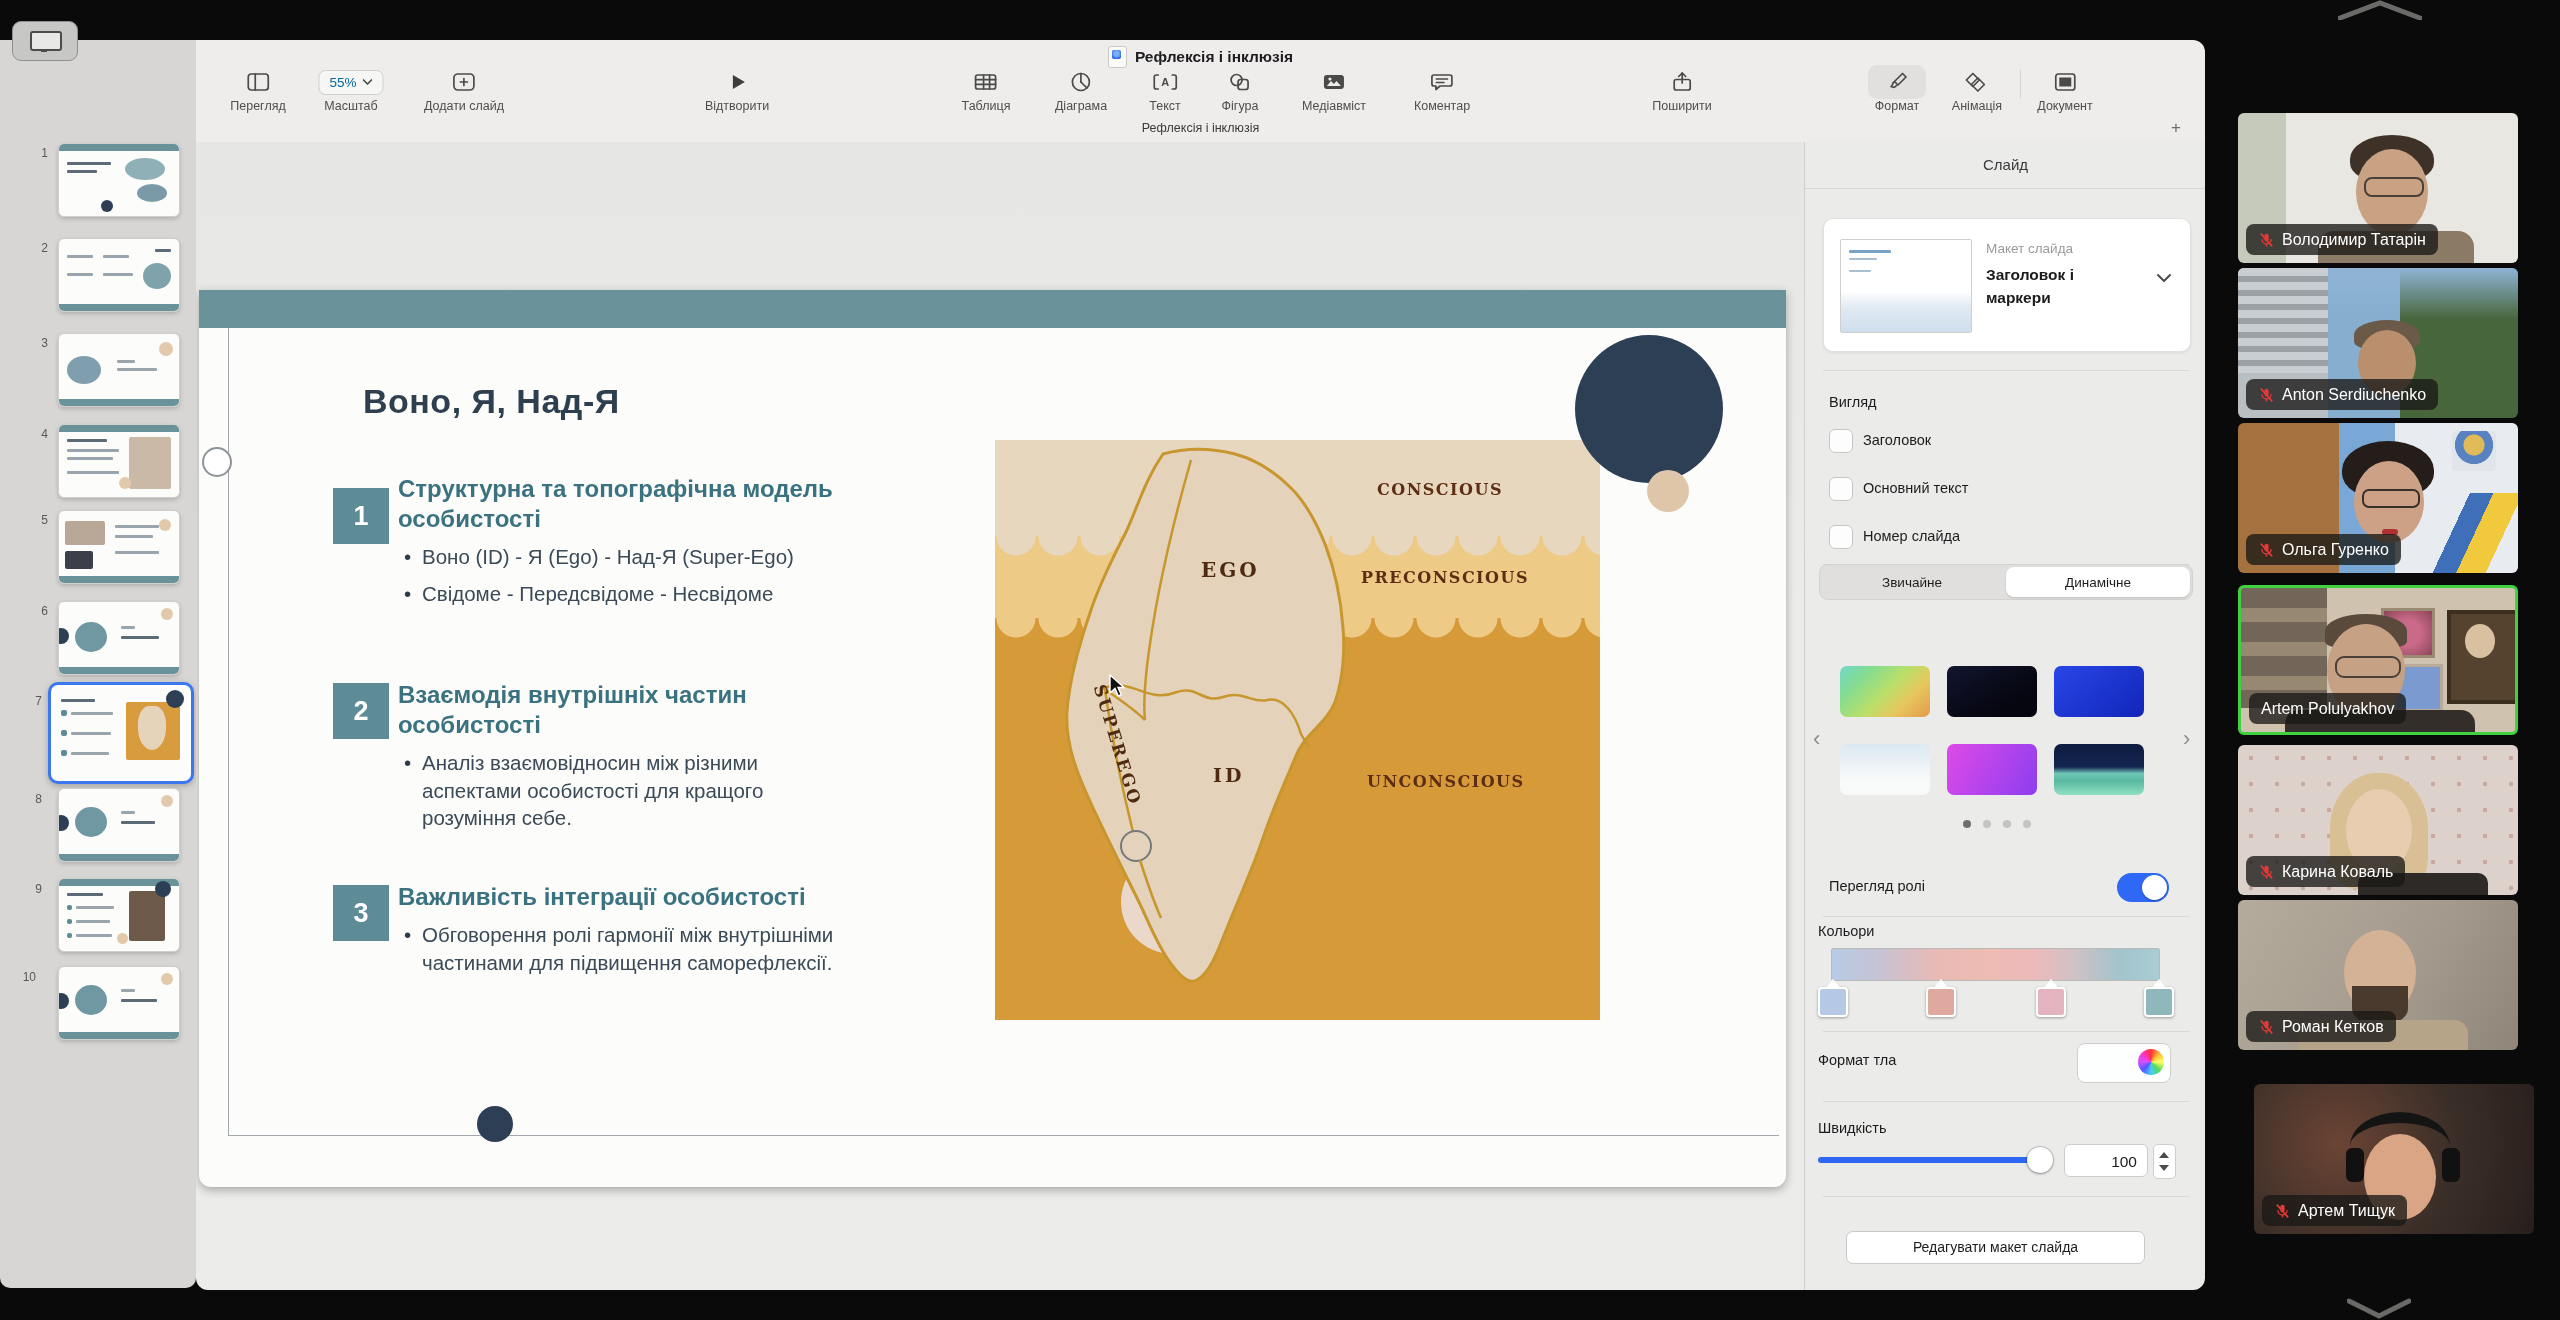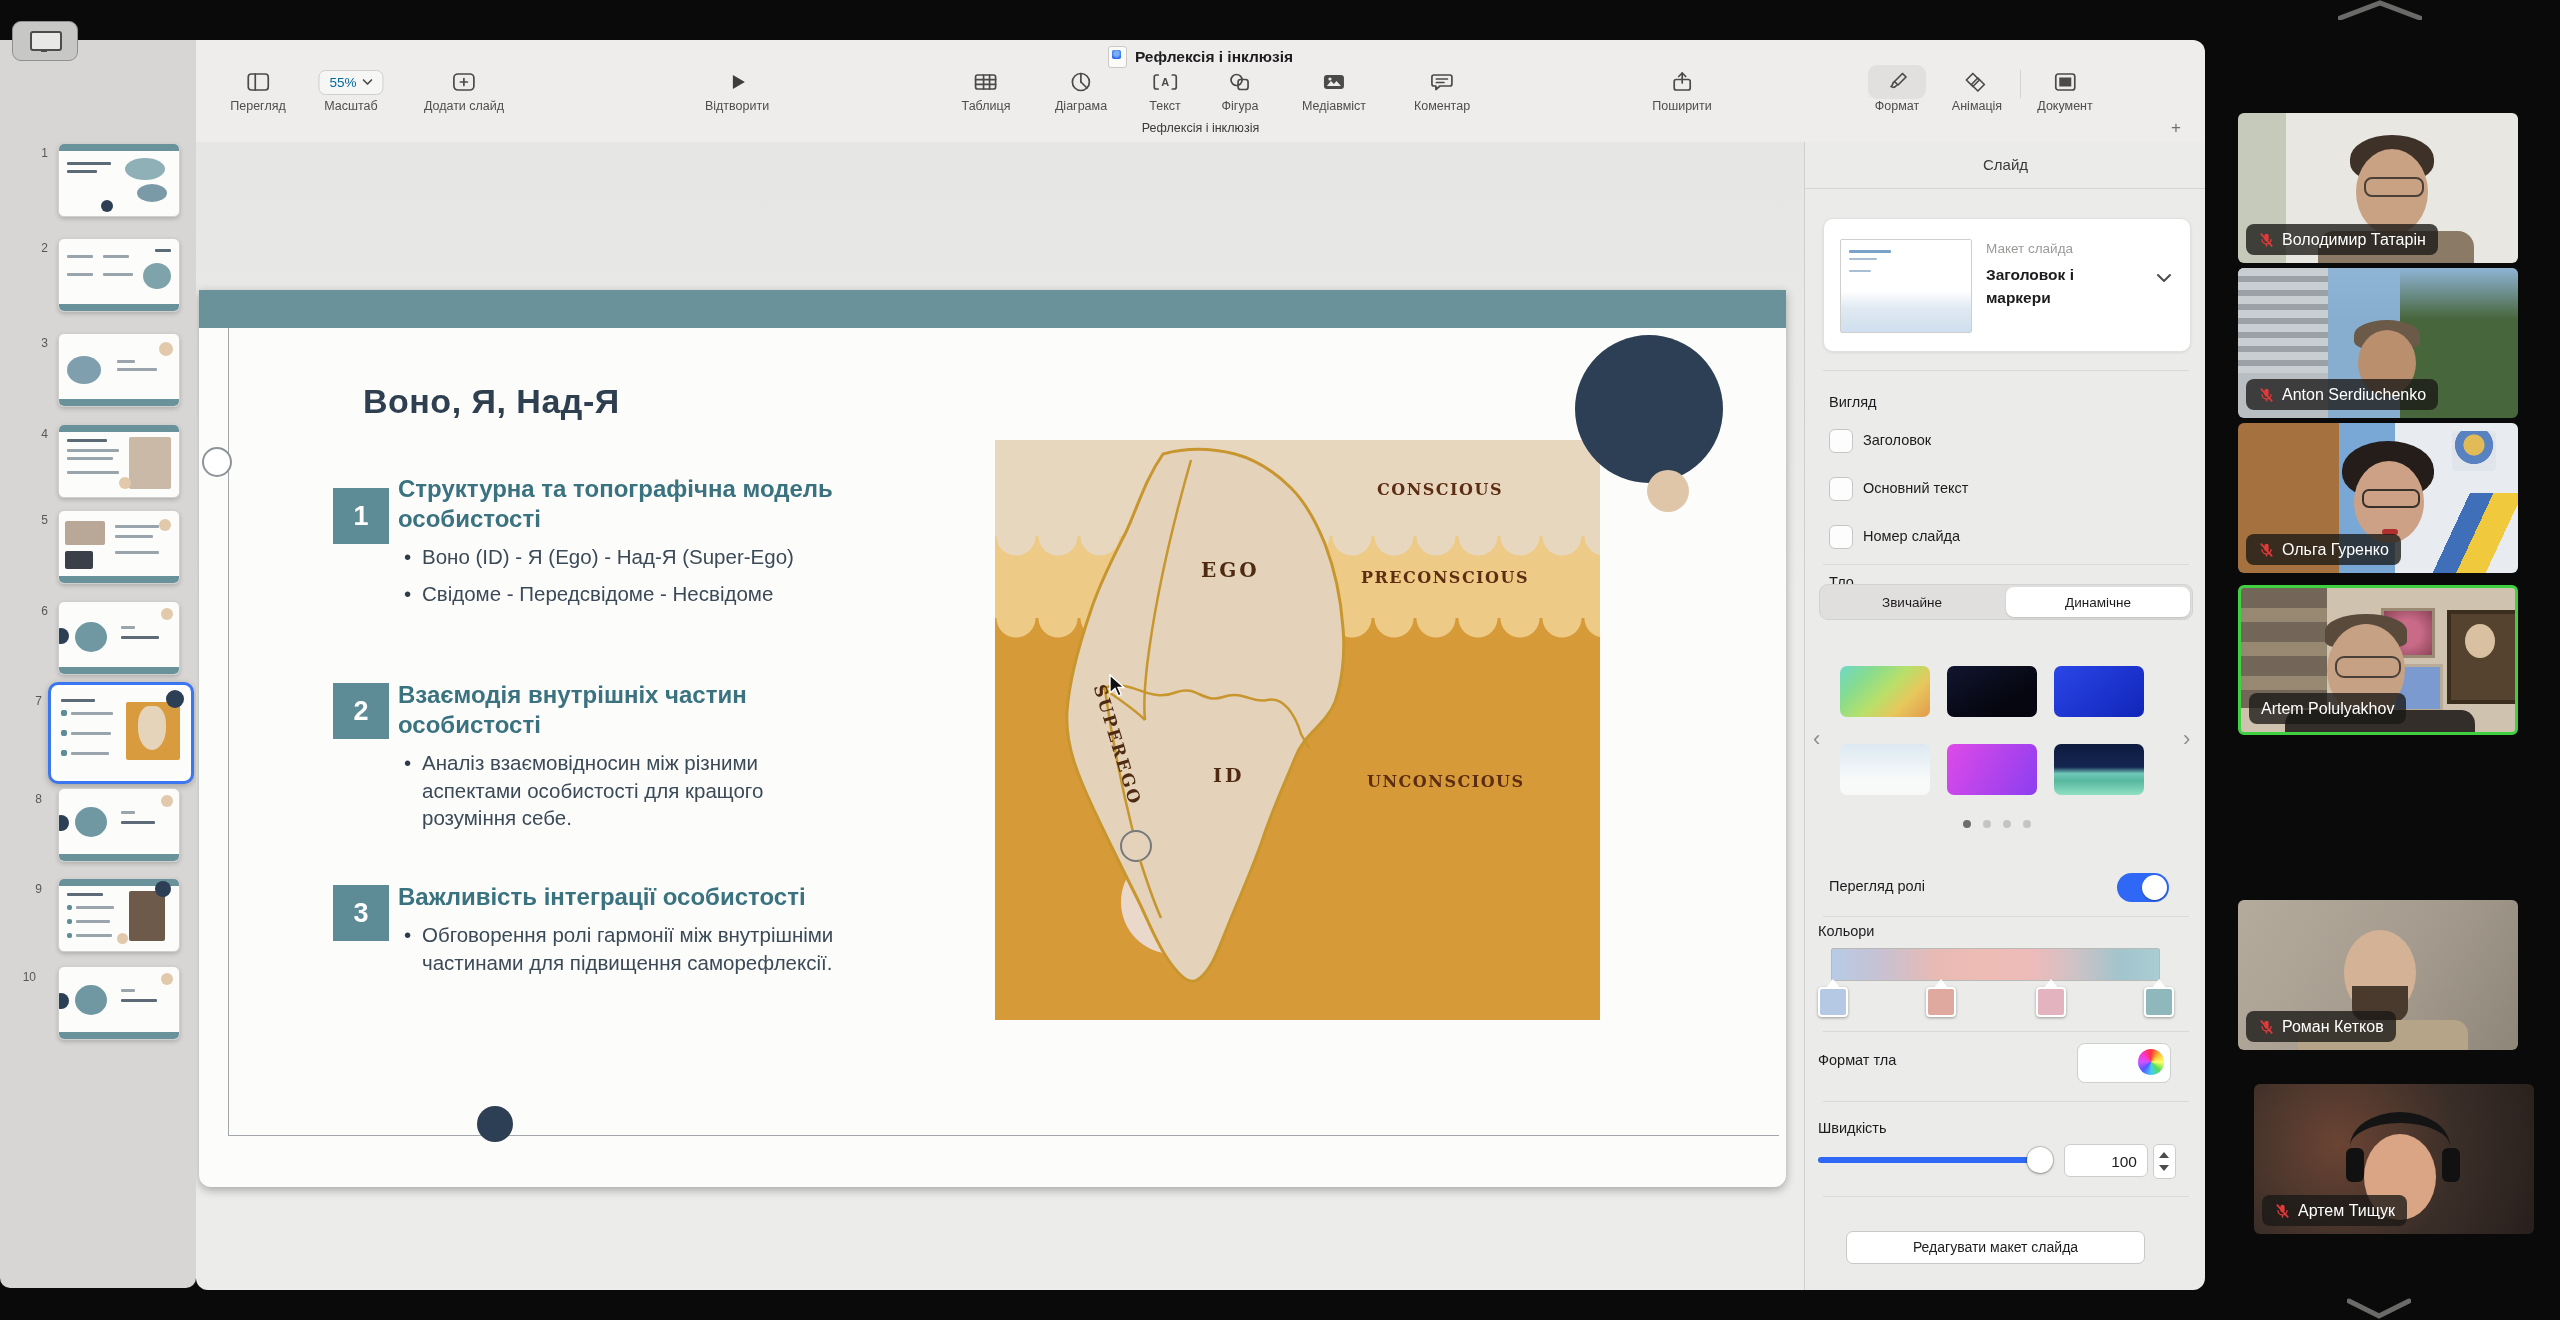--- a/index.html
+++ b/index.html
@@ -79,21 +79,21 @@
         box-shadow:0 1px 3px rgba(0,0,0,.08);}
   .card .mini{position:absolute;left:16px;top:20px;width:130px;height:92px;border:1px solid #cfcfcd;border-radius:2px;
         background:linear-gradient(180deg,#ffffff 0 55%,#dfe9f2 75%,#cfdfee 100%);}
   .card .mini i{position:absolute;background:#7aa2c8;height:3px;border-radius:1px;}
   .card .l1{position:absolute;left:162px;top:22px;font-size:13.5px;color:#9a9a98;}
   .card .l2{position:absolute;left:162px;top:44px;width:150px;font-size:15.5px;font-weight:bold;color:#1c1c1e;line-height:1.5;}
   .pdiv{position:absolute;left:18px;width:366px;height:1px;background:#d9d9d7;}
   .plab{position:absolute;left:24px;font-size:14.5px;color:#1c1c1e;}
   .chk{position:absolute;left:24px;width:22px;height:22px;background:#fdfdfd;border:1px solid #c6c6c4;border-radius:6px;}
   .chklab{position:absolute;left:58px;font-size:14.5px;color:#1c1c1e;}
-  .seg{position:absolute;left:14px;top:442px;width:372px;height:34px;background:#e0dfdd;border:1px solid #d2d2d0;border-radius:9px;display:flex;}
+  .seg{position:absolute;left:14px;top:422px;width:372px;height:34px;background:#e0dfdd;border:1px solid #d2d2d0;border-radius:9px;display:flex;}
   .seg .s{flex:1;display:flex;align-items:center;justify-content:center;font-size:13.5px;color:#1c1c1e;}
   .seg .sel{background:#fff;border-radius:8px;margin:2px;box-shadow:0 1px 2px rgba(0,0,0,.15);}
   .swatch{position:absolute;width:90px;height:51px;border-radius:7px;}
   .sw1{background:linear-gradient(135deg,#6fd8c8 0%,#86dc8e 25%,#b8e06a 50%,#e6c75c 72%,#e39a4c 100%);}
   .sw2{background:linear-gradient(150deg,#121530,#05060f 70%);}
   .sw3{background:linear-gradient(140deg,#2a46e8,#1125b8);}
   .sw4{background:linear-gradient(180deg,#dce8f2,#f8fafa 70%);}
   .sw5{background:linear-gradient(120deg,#df4ae8,#8c3ef0);}
   .sw6{background:linear-gradient(180deg,#0d1b3e 0%,#142550 45%,#6fc8b8 58%,#57b89e 72%,#8fe0c4 100%);}
   .navarrow{position:absolute;font-size:22px;color:#8e8e8c;}
@@ -663,20 +663,34 @@
       <div class="art3"></div>
     <div class="hair"></div>
       <div class="face"></div>
       <div class="gl"></div>
       <div class="sh"></div>
     <div class="namepill">
       <span>Artem Polulyakhov</span>
     </div>
   </div>
 
+  <div class="ptile p4" style="top:745px;">
+    <div class="hair"></div>
+      <div class="face"></div>
+      <div class="sh"></div>
+    <div class="namepill">
+      <svg width="17" height="18" viewBox="0 0 24 24">
+          <rect x="9" y="3" width="6" height="11" rx="3" fill="#e03a3a"></rect>
+          <path d="M5.5 11 a6.5 6.5 0 0 0 13 0" stroke="#e03a3a" stroke-width="2" fill="none"></path>
+          <line x1="12" y1="17.5" x2="12" y2="21" stroke="#e03a3a" stroke-width="2"></line>
+          <line x1="4" y1="3" x2="20" y2="21" stroke="#e03a3a" stroke-width="2.4"></line>
+        </svg>
+      <span>Карина Коваль</span>
+    </div>
+  </div>
 
   <div class="ptile p5" style="top:900px;">
     <div class="face"></div>
       <div class="beard"></div>
       <div class="sh"></div>
     <div class="namepill">
       <svg width="17" height="18" viewBox="0 0 24 24">
           <rect x="9" y="3" width="6" height="11" rx="3" fill="#e03a3a"></rect>
           <path d="M5.5 11 a6.5 6.5 0 0 0 13 0" stroke="#e03a3a" stroke-width="2" fill="none"></path>
           <line x1="12" y1="17.5" x2="12" y2="21" stroke="#e03a3a" stroke-width="2"></line>

